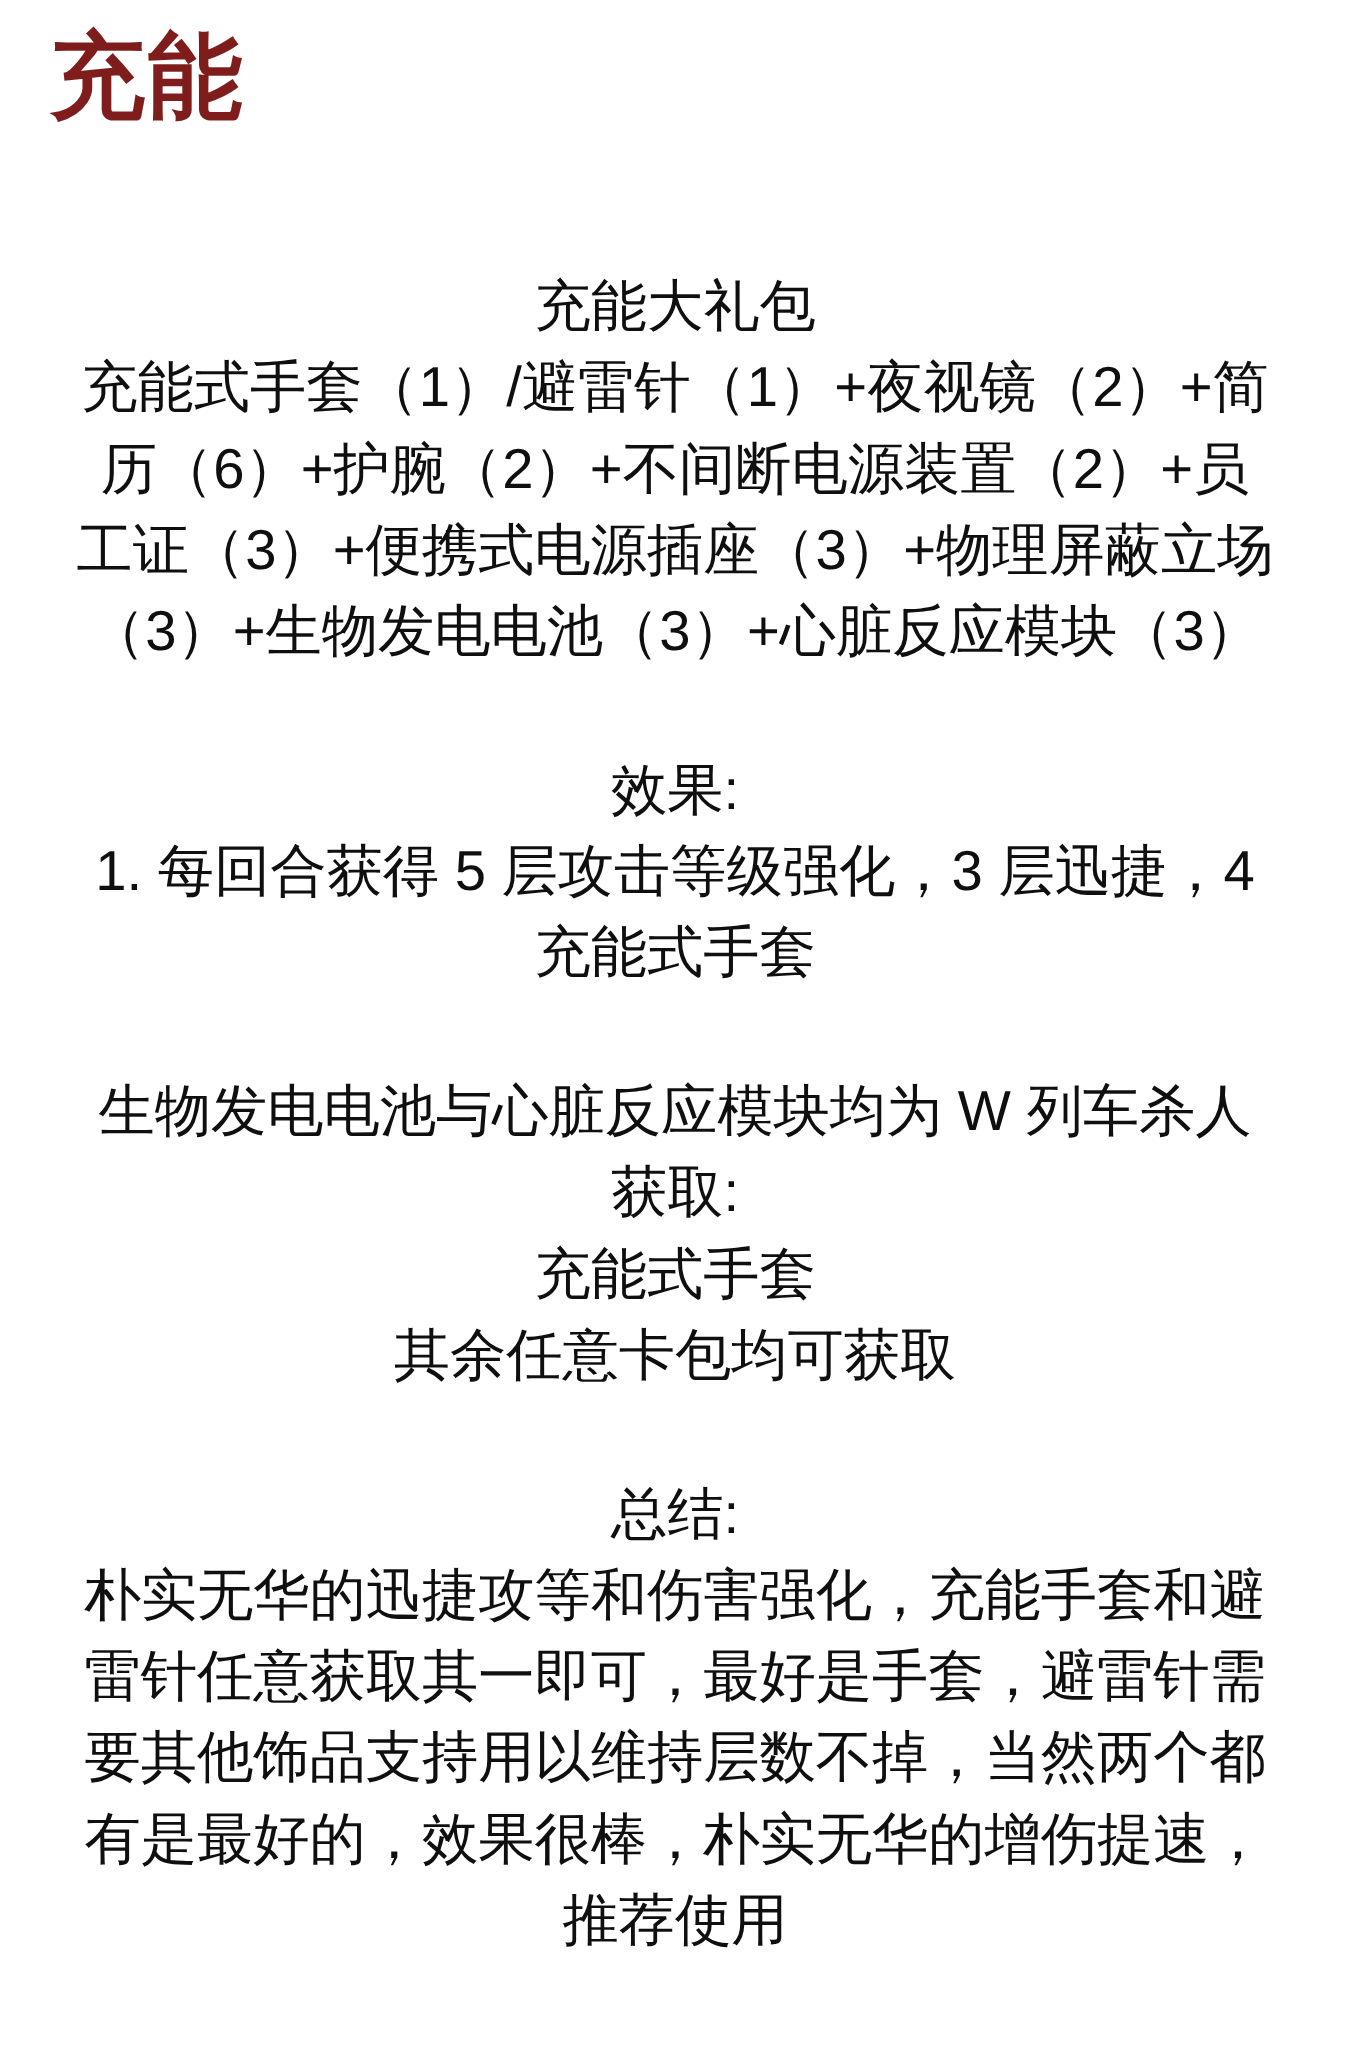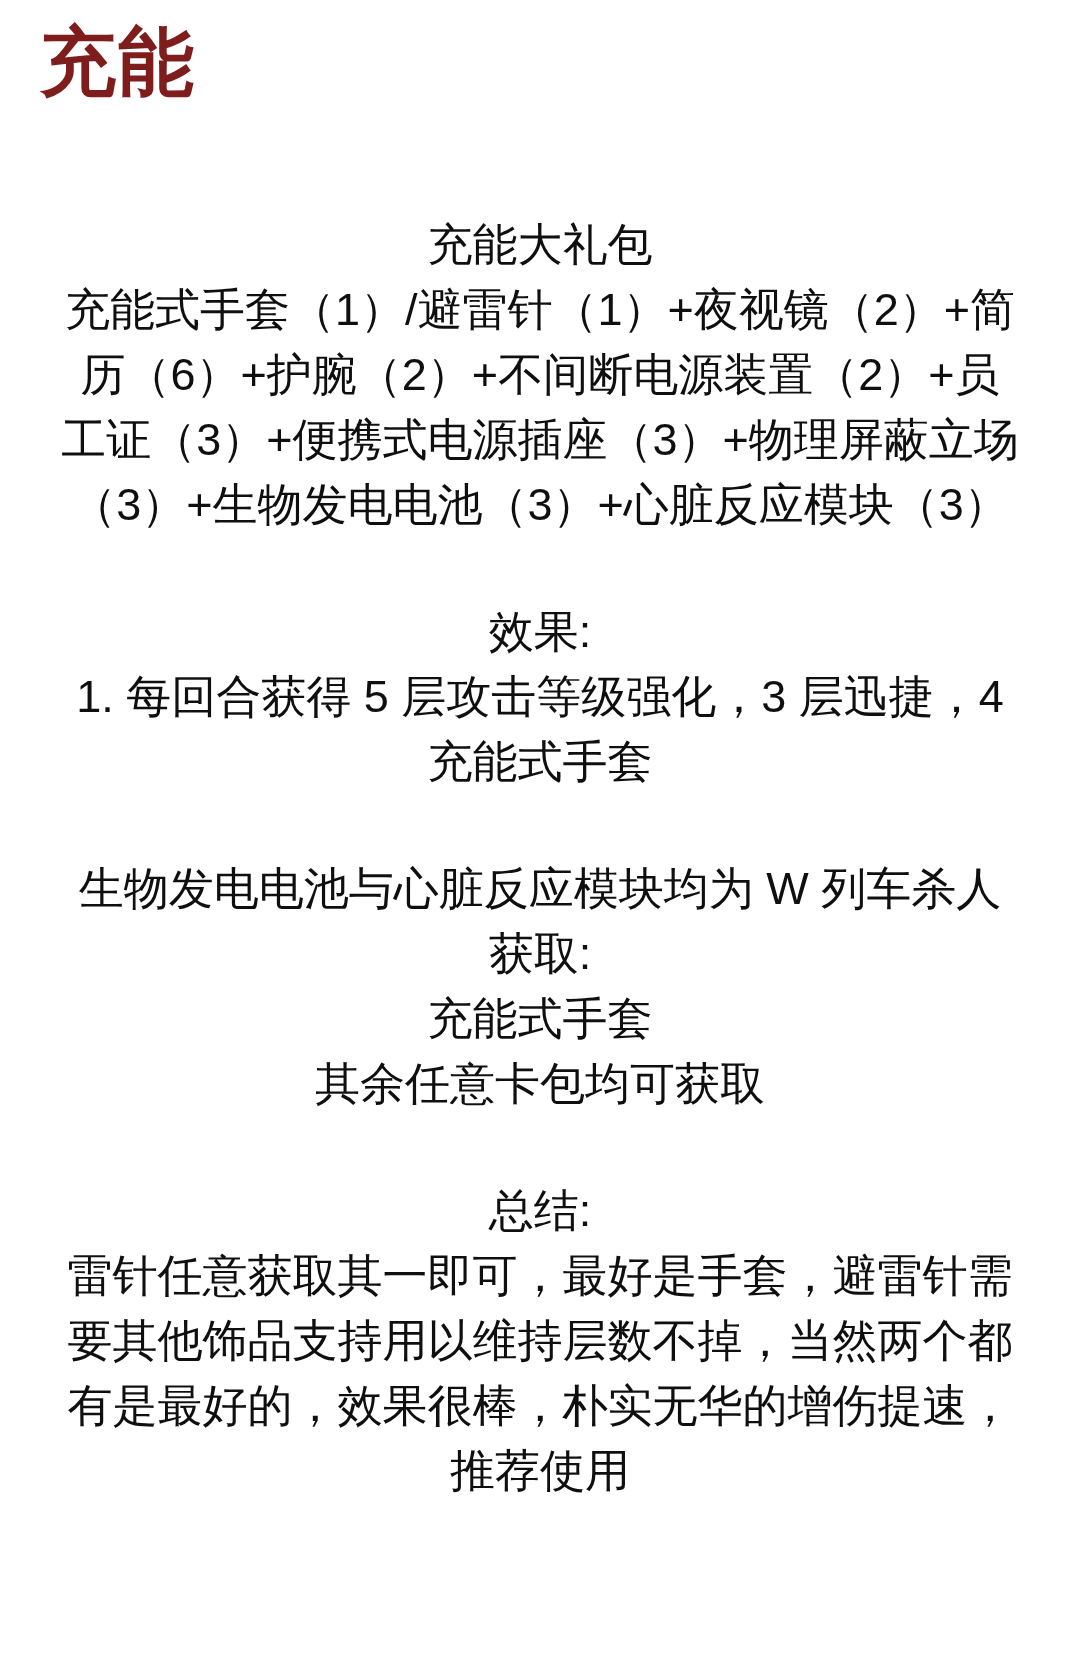--- a/index.html
+++ b/index.html
@@ -63,19 +63,20 @@
 
   <div class="block">
     <div class="line">生物发电电池与心脏反应模块均为 W 列车杀人</div>
     <div class="line">获取:</div>
     <div class="line">充能式手套</div>
     <div class="line">其余任意卡包均可获取</div>
   </div>
 
   <div class="block">
     <div class="line">总结:</div>
+    <div class="line">朴实无华的迅捷攻等和伤害强化，充能手套和避</div>
     <div class="line">雷针任意获取其一即可，最好是手套，避雷针需</div>
     <div class="line">要其他饰品支持用以维持层数不掉，当然两个都</div>
     <div class="line">有是最好的，效果很棒，朴实无华的增伤提速，</div>
     <div class="line">推荐使用</div>
   </div>
 
 </div>
 
 </body></html>

